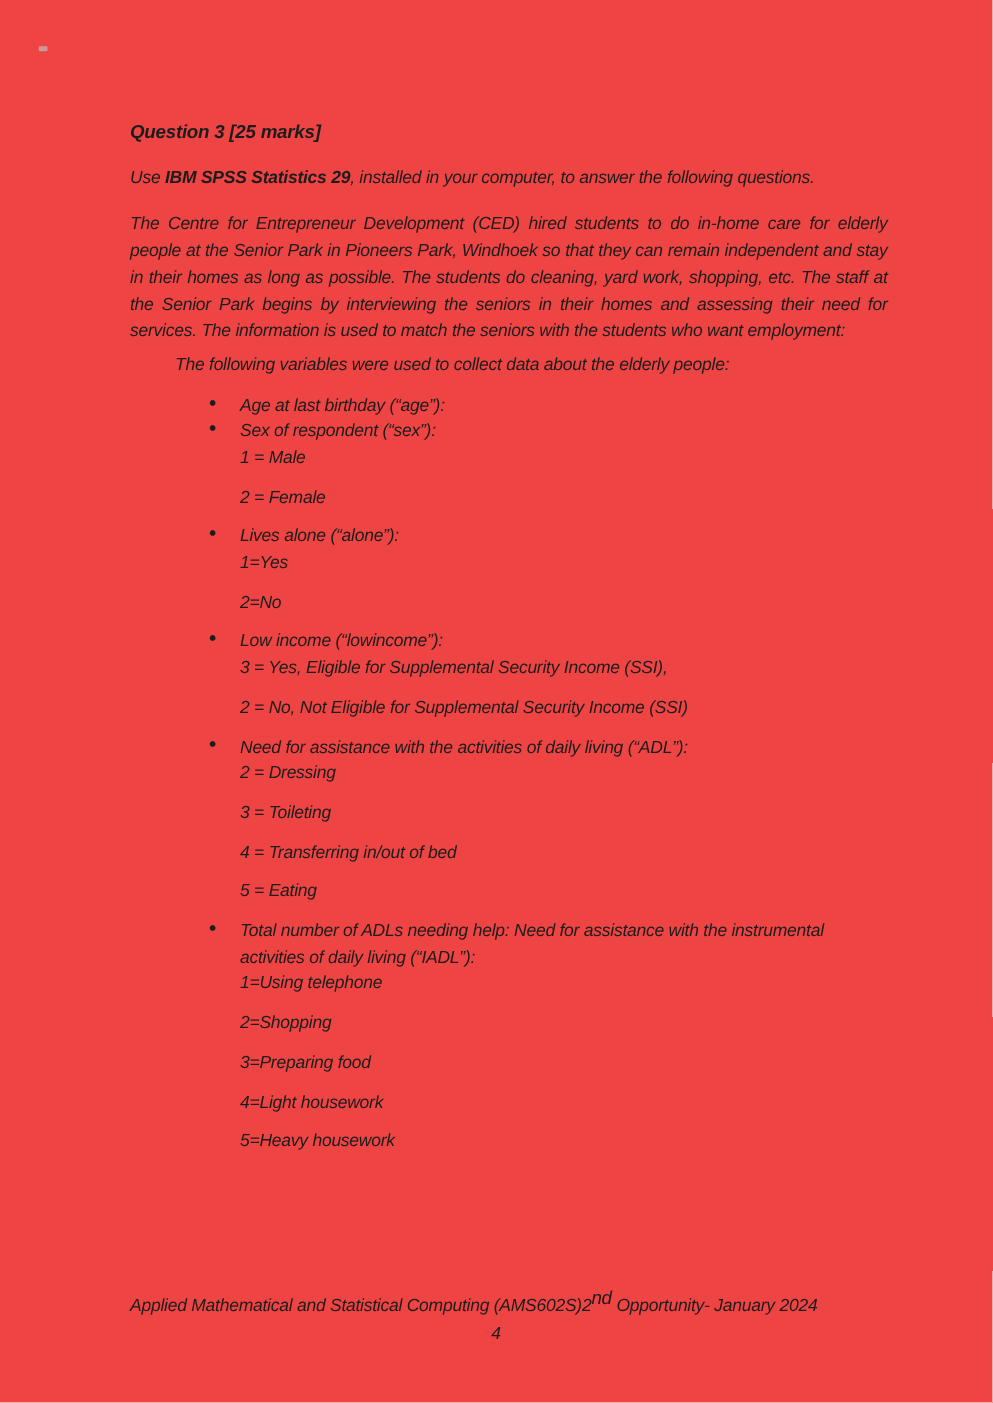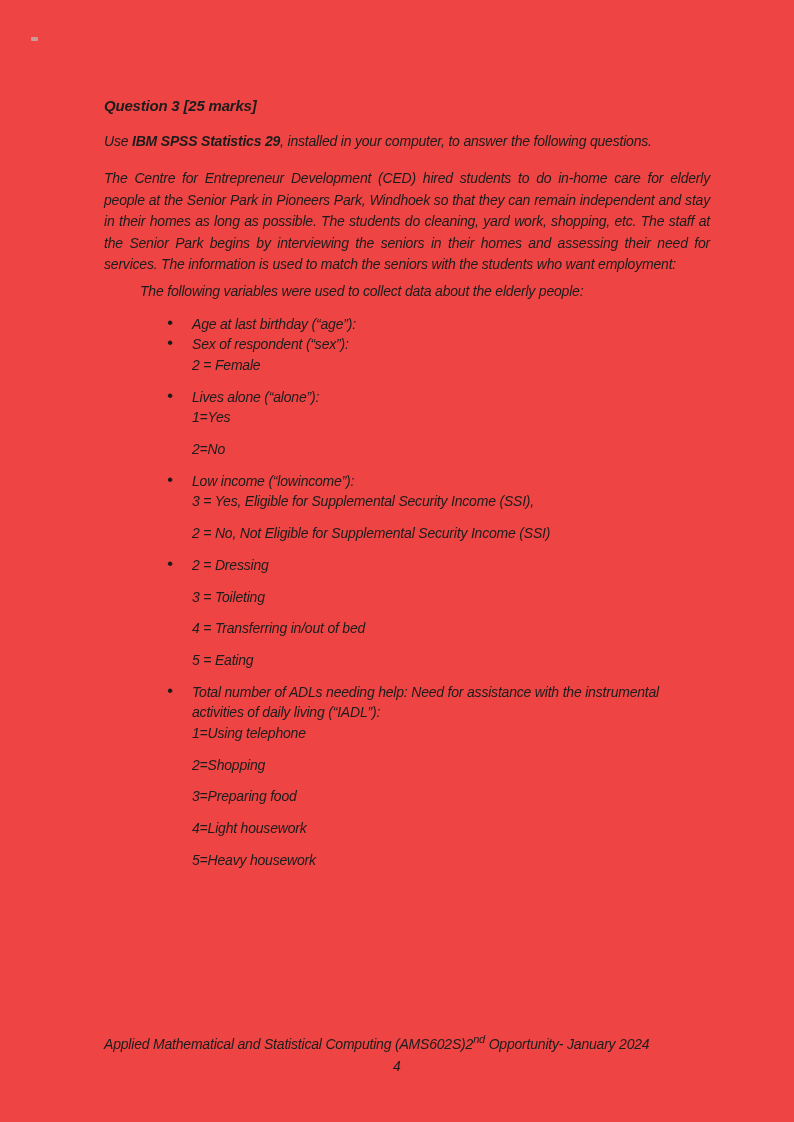--- a/index.html
+++ b/index.html
@@ -88,21 +88,21 @@
     left: 104px;
     width: 606px;
     top: 1034px;
     display: flex;
     justify-content: flex-start;
     font-size: 14px;
     line-height: 21px;
     letter-spacing: -0.2px;
   }
   .footer sup {
-    font-size: 11px;
+    font-size: 15px;
     vertical-align: super;
     line-height: 0;
   }
   .page-number {
     position: absolute;
     left: 0;
     top: 1056px;
     width: 794px;
     text-align: center;
     font-size: 14px;
@@ -128,20 +128,21 @@
 
     <ul class="variables-list">
     <li>
       <p class="bullet-label">Age at last birthday (“age”):</p>
       <div></div>
     </li>
 
     <li>
       <p class="bullet-label">Sex of respondent (“sex”):</p>
       <div>
+            <p class="bullet-value">1 = Male</p>
             <p class="bullet-value">2 = Female</p>
           </div>
     </li>
 
     <li>
       <p class="bullet-label">Lives alone (“alone”):</p>
       <div>
             <p class="bullet-value">1=Yes</p>
             <p class="bullet-value">2=No</p>
           </div>
@@ -149,20 +150,21 @@
 
     <li>
       <p class="bullet-label">Low income (“lowincome”):</p>
       <div>
             <p class="bullet-value">3 = Yes, Eligible for Supplemental Security Income (SSI),</p>
             <p class="bullet-value">2 = No, Not Eligible for Supplemental Security Income (SSI)</p>
           </div>
     </li>
 
     <li>
+      <p class="bullet-label">Need for assistance with the activities of daily living (“ADL”):</p>
       <div>
             <p class="bullet-value">2 = Dressing</p>
             <p class="bullet-value">3 = Toileting</p>
             <p class="bullet-value">4 = Transferring in/out of bed</p>
             <p class="bullet-value">5 = Eating</p>
           </div>
     </li>
 
     <li>
       <p class="bullet-label">Total number of ADLs needing help: Need for assistance with the instrumental activities of daily living (“IADL”):</p>

